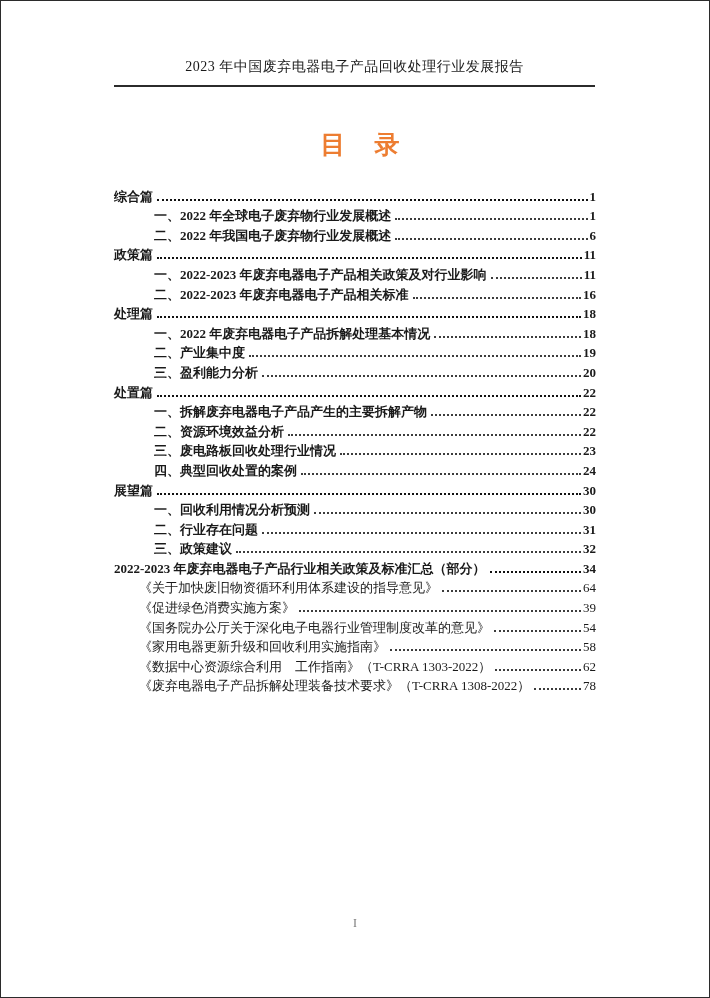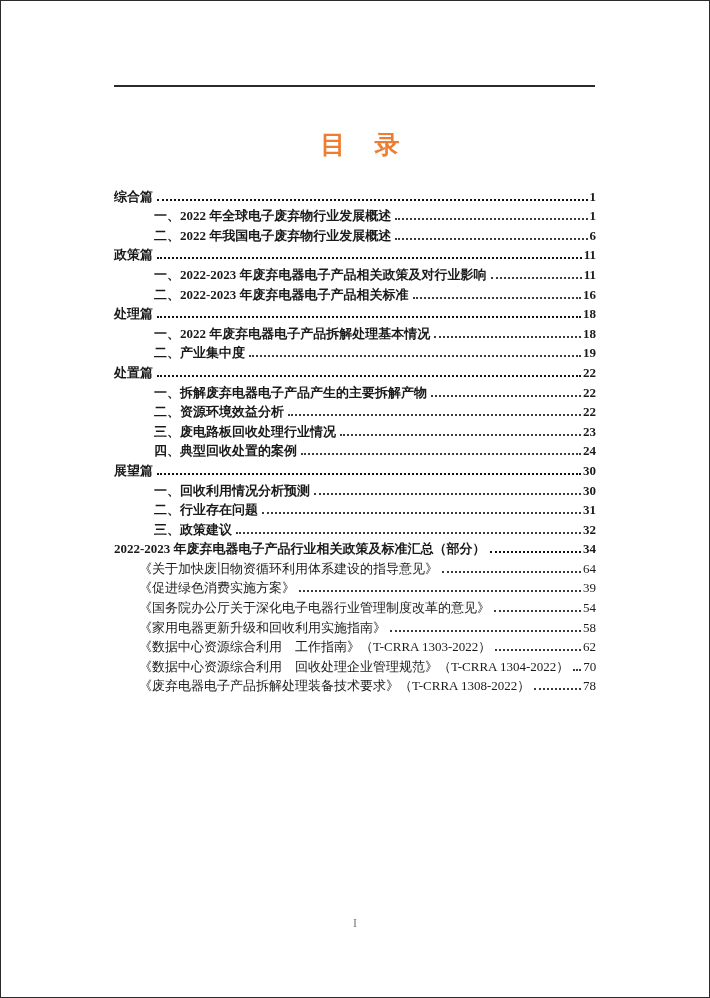--- a/index.html
+++ b/index.html
@@ -77,20 +77,21 @@
     text-align: center;
     font-size: 12px;
     color: #7a7a7a;
   }
 </style>
 </head>
 <body>
 
 <div class="page">
 
+  <div class="header-title">2023 年中国废弃电器电子产品回收处理行业发展报告</div>
 
   <div class="header-rule"></div>
 
   <div class="toc-title" style="color: rgb(237, 125, 49);">目　录</div>
 
   <div class="toc-list">
   <div class="toc-row level-section">
     <span class="toc-label">综合篇</span>
     <span class="toc-dots"></span>
     <span class="toc-page">1</span>
@@ -137,20 +138,25 @@
     <span class="toc-dots"></span>
     <span class="toc-page">18</span>
   </div>
 
   <div class="toc-row level-sub">
     <span class="toc-label">二、产业集中度</span>
     <span class="toc-dots"></span>
     <span class="toc-page">19</span>
   </div>
 
+  <div class="toc-row level-sub">
+    <span class="toc-label">三、盈利能力分析</span>
+    <span class="toc-dots"></span>
+    <span class="toc-page">20</span>
+  </div>
 
   <div class="toc-row level-section">
     <span class="toc-label">处置篇</span>
     <span class="toc-dots"></span>
     <span class="toc-page">22</span>
   </div>
 
   <div class="toc-row level-sub">
     <span class="toc-label">一、拆解废弃电器电子产品产生的主要拆解产物</span>
     <span class="toc-dots"></span>
@@ -228,25 +234,20 @@
     <span class="toc-dots"></span>
     <span class="toc-page">58</span>
   </div>
 
   <div class="toc-row level-doc">
     <span class="toc-label">《数据中心资源综合利用　工作指南》（T-CRRA 1303-2022）</span>
     <span class="toc-dots"></span>
     <span class="toc-page">62</span>
   </div>
 
-  <div class="toc-row level-doc">
-    <span class="toc-label">《数据中心资源综合利用　回收处理企业管理规范》（T-CRRA 1304-2022）</span>
-    <span class="toc-dots"></span>
-    <span class="toc-page">70</span>
-  </div>
 
   <div class="toc-row level-doc">
     <span class="toc-label">《废弃电器电子产品拆解处理装备技术要求》（T-CRRA 1308-2022）</span>
     <span class="toc-dots"></span>
     <span class="toc-page">78</span>
   </div>
 </div>
 
   <div class="footer-page-number">I</div>
 

